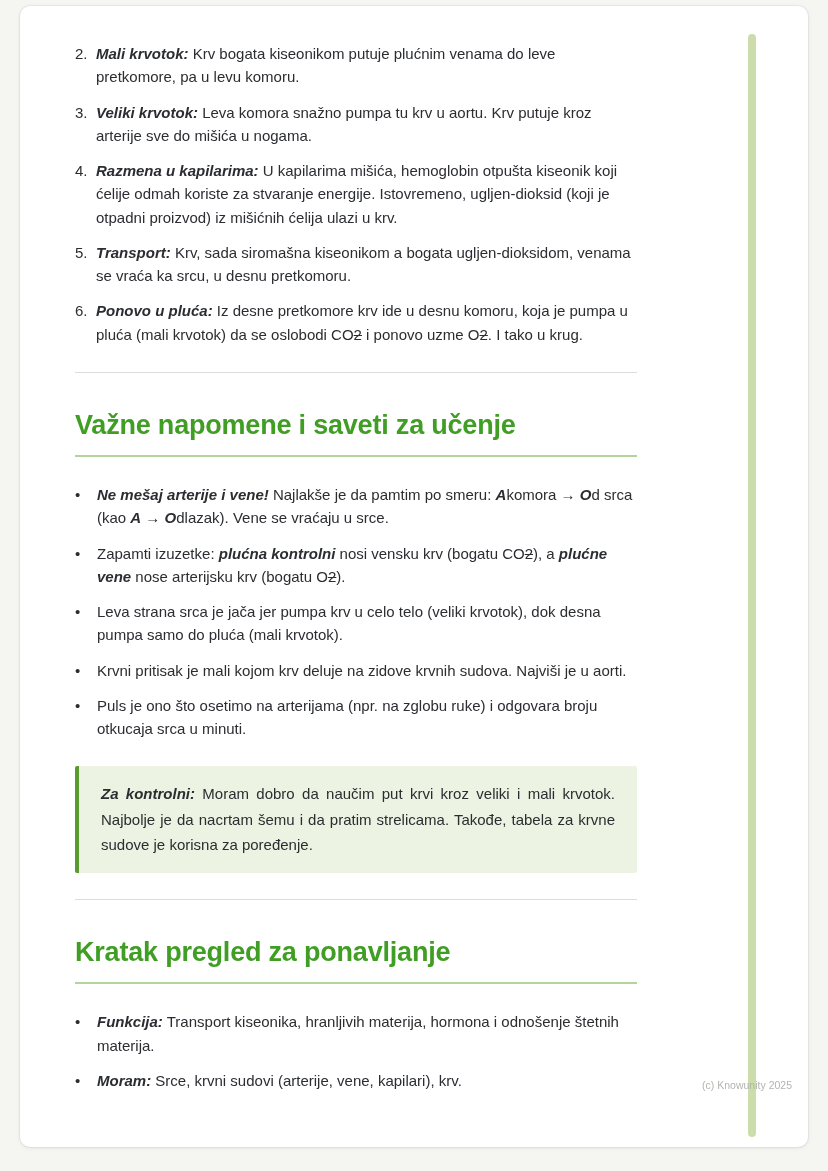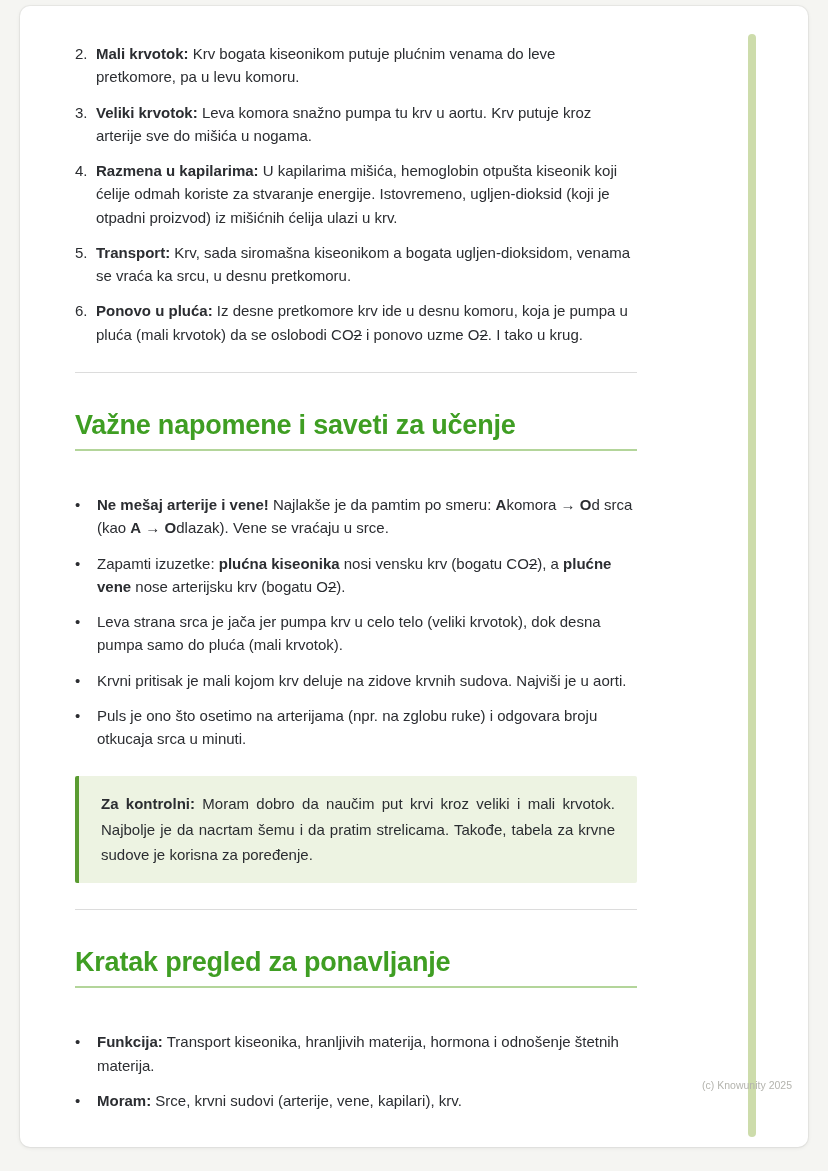--- a/index.html
+++ b/index.html
@@ -34,32 +34,32 @@
     position:absolute;
     top:36px;left:55px;width:562px;
     font-size:15px;
     line-height:1.55;
   }
   ol,ul{list-style:none;}
   .list-item{display:flex;margin-bottom:12px;}
   .marker{flex:0 0 22px;}
   .num-list .marker{flex-basis:21px;}
   .item-text{flex:1;}
-  .b{font-weight:bold;}
+  .b{font-weight:bold;font-style:italic;}
   .strike{text-decoration:line-through;}
   .divider{border:0;border-top:1px solid var(--divider);margin:26px 0 36px;}
   h2.section-title{
     color:var(--heading-green);
     font-size:27px;
     font-weight:700;
     line-height:1.2;
     letter-spacing:-0.2px;
-    padding-bottom:8px;
+    padding-bottom:14px;
     border-bottom:2px solid var(--underline-green);
-    margin-bottom:42px;
+    margin-bottom:26px;
   }
   .callout{
     margin-top:26px;
     background:var(--callout-bg);
     border-left:4px solid var(--callout-border);
     padding:15px 22px;
     border-radius:2px;
   }
   .callout-text{
     text-align:justify;
@@ -121,21 +121,21 @@
 
     <ul class="bullet-list">
 
         <li class="list-item">
           <span class="marker">•</span>
           <span class="item-text"><span class="b">Ne mešaj arterije i vene!</span><span> Najlakše je da pamtim po smeru: </span><span class="b">A</span><span>komora → </span><span class="b">O</span><span>d srca (kao </span><span class="b">A</span><span> → </span><span class="b">O</span><span>dlazak). Vene se vraćaju u srce.</span></span>
         </li>
 
         <li class="list-item">
           <span class="marker">•</span>
-          <span class="item-text"><span>Zapamti izuzetke: </span><span class="b">plućna kiseonika</span><span> nosi vensku krv (bogatu CO</span><span class="strike">2</span><span>), a </span><span class="b">plućne vene</span><span> nose arterijsku krv (bogatu O</span><span class="strike">2</span><span>).</span></span>
+          <span class="item-text"><span>Zapamti izuzetke: </span><span class="b">plućna kontrolni</span><span> nosi vensku krv (bogatu CO</span><span class="strike">2</span><span>), a </span><span class="b">plućne vene</span><span> nose arterijsku krv (bogatu O</span><span class="strike">2</span><span>).</span></span>
         </li>
 
         <li class="list-item">
           <span class="marker">•</span>
           <span class="item-text"><span>Leva strana srca je jača jer pumpa krv u celo telo (veliki krvotok), dok desna pumpa samo do pluća (mali krvotok).</span></span>
         </li>
 
         <li class="list-item">
           <span class="marker">•</span>
           <span class="item-text"><span>Krvni pritisak je mali kojom krv deluje na zidove krvnih sudova. Najviši je u aorti.</span></span>

